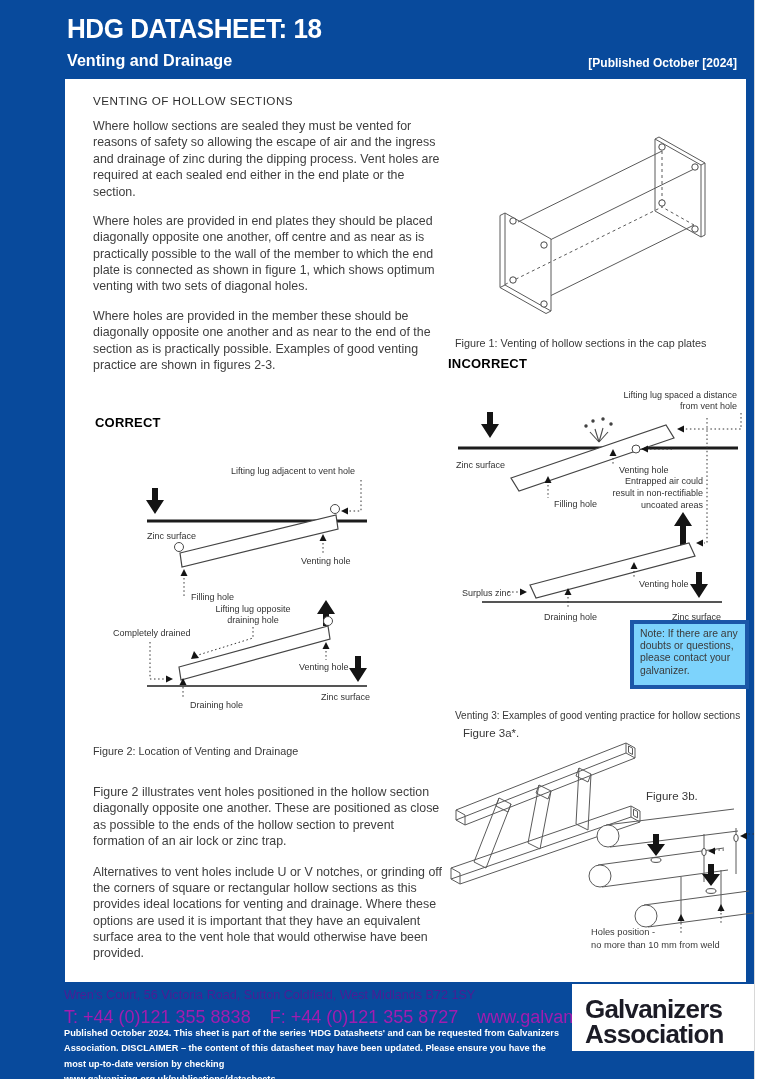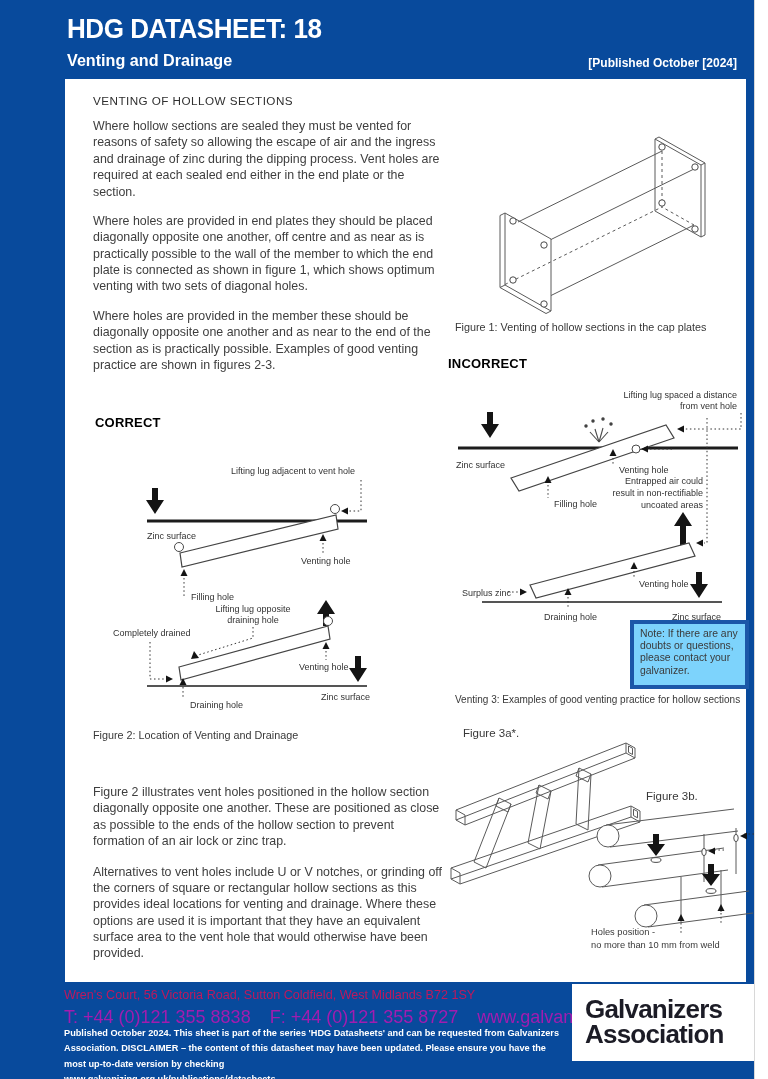--- a/index.html
+++ b/index.html
@@ -13,31 +13,31 @@
   .hdr-title{left:67px;top:13px;color:#fff;font-size:28px;font-weight:bold;letter-spacing:-0.5px;
              transform:scaleX(.93);transform-origin:0 50%;white-space:nowrap;}
   .hdr-sub{left:67px;top:51px;color:#fff;font-size:17px;font-weight:bold;
            transform:scaleX(.95);transform-origin:0 50%;white-space:nowrap;}
   .hdr-pub{left:440px;top:56px;width:297px;text-align:right;color:#fff;font-size:12px;font-weight:bold;}
   .intro-head{left:93px;top:94px;font-size:11.7px;color:#2f2f2f;letter-spacing:.45px;}
   .body-col{left:93px;top:118px;width:354px;font-size:12.4px;line-height:1.32;color:#3e3e3e;}
   .body-col p{margin:0 0 13px 0;}
   .body-col2{left:93px;top:784px;width:354px;font-size:12.4px;line-height:1.32;color:#3e3e3e;}
   .body-col2 p{margin:0 0 14px 0;}
-  .caption{font-size:10.8px;color:#383838;white-space:nowrap;}
+  .caption{font-size:10.8px;color:#383838;white-space:nowrap;margin-top:16px;}
   .fig-title{font-size:13px;font-weight:bold;color:#000000;text-align:left;letter-spacing:.2px;}
   .note-box{left:630px;top:620px;width:119px;height:69px;background:#7dd3fc;border:4px solid #1b57a8;
             padding:4px 6px;font-size:10.4px;line-height:1.17;color:#3a3a3a;}
   .fig3-label{font-size:11.5px;color:#383838;white-space:nowrap;}
   .holes-label{left:591px;top:926px;font-size:9.3px;line-height:1.4;color:#3a3a3a;}
-  .ft-addr{left:64px;top:988px;color:#be185d;font-size:12.6px;white-space:nowrap;}
+  .ft-addr{left:64px;top:988px;color:#4c1d95;font-size:12.6px;white-space:nowrap;}
   .ft-contact{left:64px;top:1007px;color:#a21caf;font-size:18px;white-space:nowrap;}
   .ft-contact span{margin-right:14px;}
   .ft-small{left:64px;top:1026px;width:506px;color:#fff;font-size:9.2px;font-weight:bold;line-height:1.68;}
-  .logo-box{left:572px;top:984px;width:182px;height:77px;background:#fff;}
+  .logo-box{left:572px;top:984px;width:182px;height:67px;background:#fff;}
   .logo-text{left:13px;top:13px;font-weight:bold;font-size:26px;line-height:.95;color:#1c1c26;
              letter-spacing:-0.8px;white-space:nowrap;}
   svg{position:absolute;overflow:visible;}
   svg text{font-family:"Liberation Sans",sans-serif;font-size:9px;fill:#333;}
   .ln{stroke:#4a4a4a;stroke-width:1.1;fill:none;}
   .ln2{stroke:#5a5a5a;stroke-width:1;fill:none;}
   .tube{fill:#ffffff;stroke:#444;stroke-width:1.2;}
   .thick{stroke:#1c1c1c;stroke-width:3;}
   .thin{stroke:#1c1c1c;stroke-width:1.5;}
   .dot{stroke:#333;stroke-width:1;stroke-dasharray:1.5 2.6;fill:none;}

